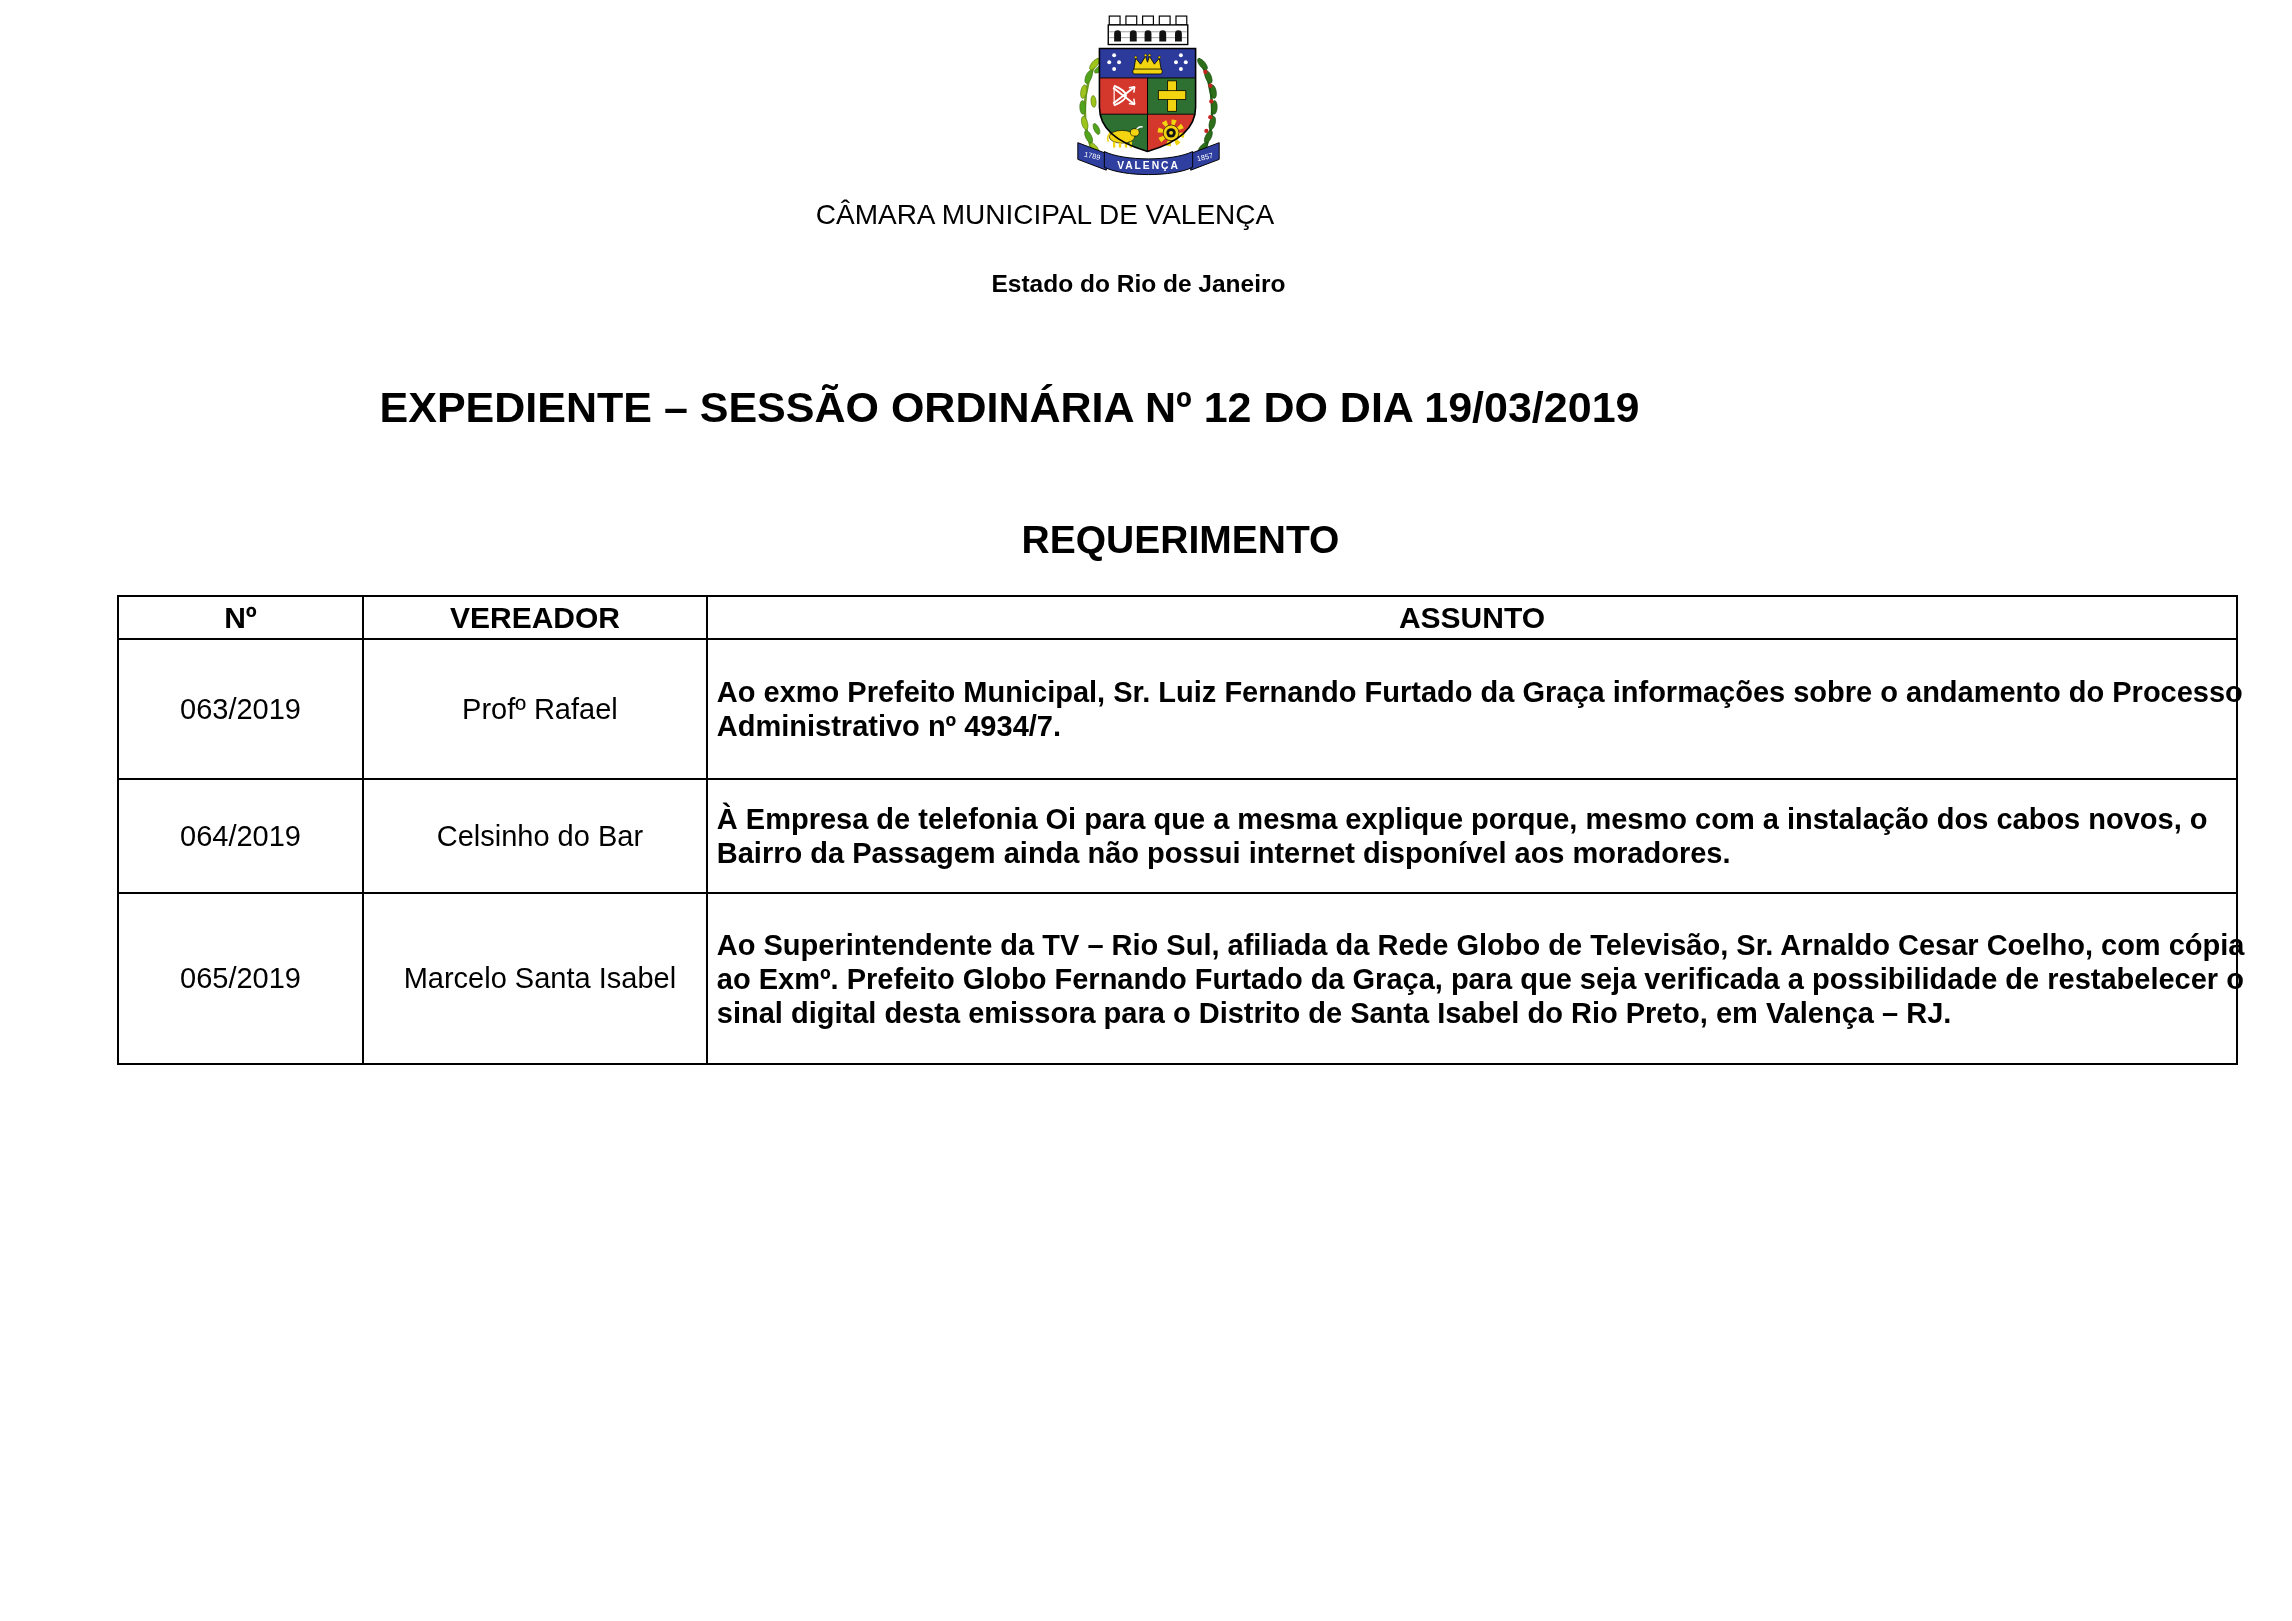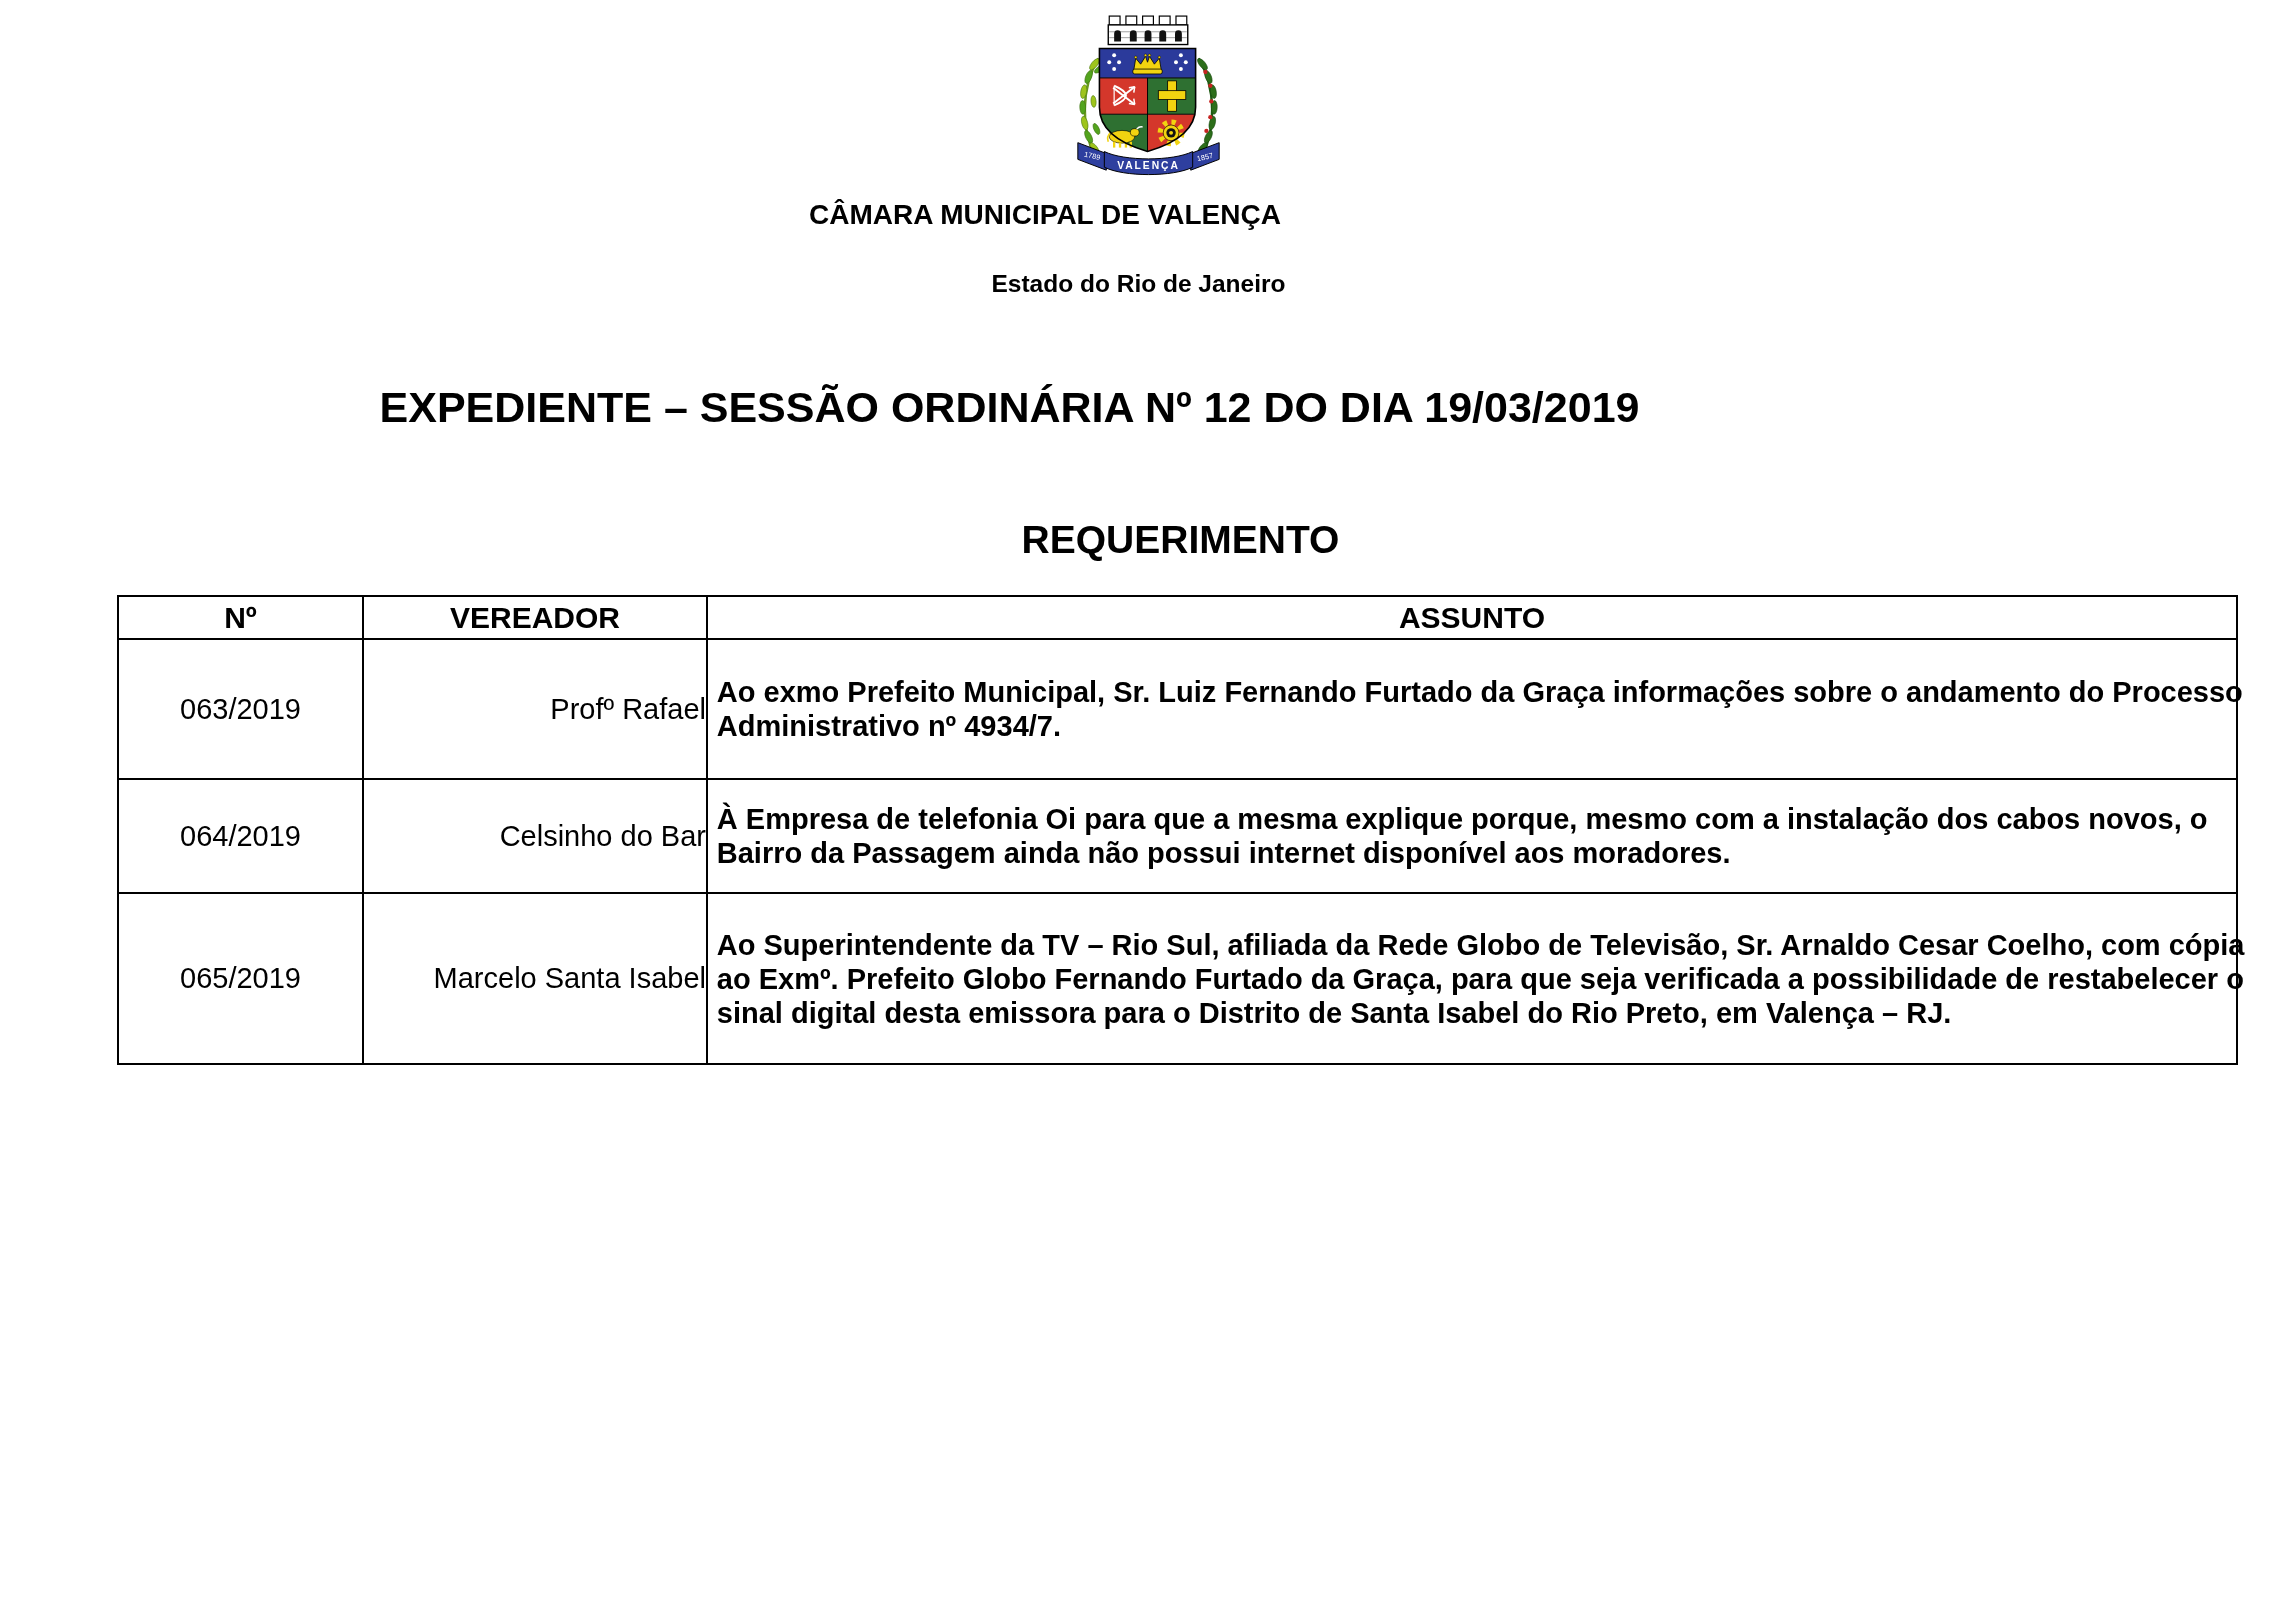--- a/index.html
+++ b/index.html
@@ -4,21 +4,21 @@
 <style>
   html,body{margin:0;padding:0;}
   body{
     width:2293px;height:1621px;background:#ffffff;position:relative;
     font-family:"Liberation Sans", sans-serif;color:#000;
     overflow:hidden;
   }
   .emblem{position:absolute;left:1069px;top:12.7px;width:159px;height:173px;}
   .org-name{
     position:absolute;top:199px;left:0;width:2090px;text-align:center;
-    font-size:28px;font-weight:700;line-height:31px;
+    font-size:28px;font-weight:400;line-height:31px;
   }
   .org-state{
     position:absolute;top:271px;left:0;width:2277px;text-align:center;
     font-size:24.5px;font-weight:700;line-height:26.5px;
   }
   .doc-title{
     position:absolute;top:383px;left:0;width:2019px;text-align:center;
     font-size:43px;font-weight:700;line-height:49px;margin:0;
   }
   .doc-section{
@@ -29,21 +29,21 @@
     position:absolute;left:83px;top:595px;width:2119px;
     border-collapse:collapse;table-layout:fixed;
     border:2.9px solid #000;background:#fff;margin-left:34px;
   }
   table.req th, table.req td{border:2px solid #000;vertical-align:middle;}
   table.req th{
     height:41px;padding:0;font-size:30px;font-weight:700;text-align:center;
   }
   tr.r1{height:140px;} tr.r2{height:114px;border-radius:21px;} tr.r3{height:171px;}
   td.c-num{text-align:center;font-size:29px;padding:0;}
-  td.c-name{font-size:29px;padding:0 0 0 9.8px;text-align:right;}
+  td.c-name{font-size:29px;padding:0 0 0 9.8px;text-align:center;}
   td.c-subj{font-size:29px;padding:0 4.9px 0 8.8px;text-align:left;}
   td.c-subj .line{white-space:nowrap;line-height:34px;font-weight:bold;}
   col.w-num{width:245px;} col.w-name{width:344px;} col.w-subj{width:1530px;}
 </style>
 </head>
 <body>
 
 <div class="emblem">
   <svg width="159" height="173" viewBox="0 0 162 176" xmlns="http://www.w3.org/2000/svg">
     <defs>

